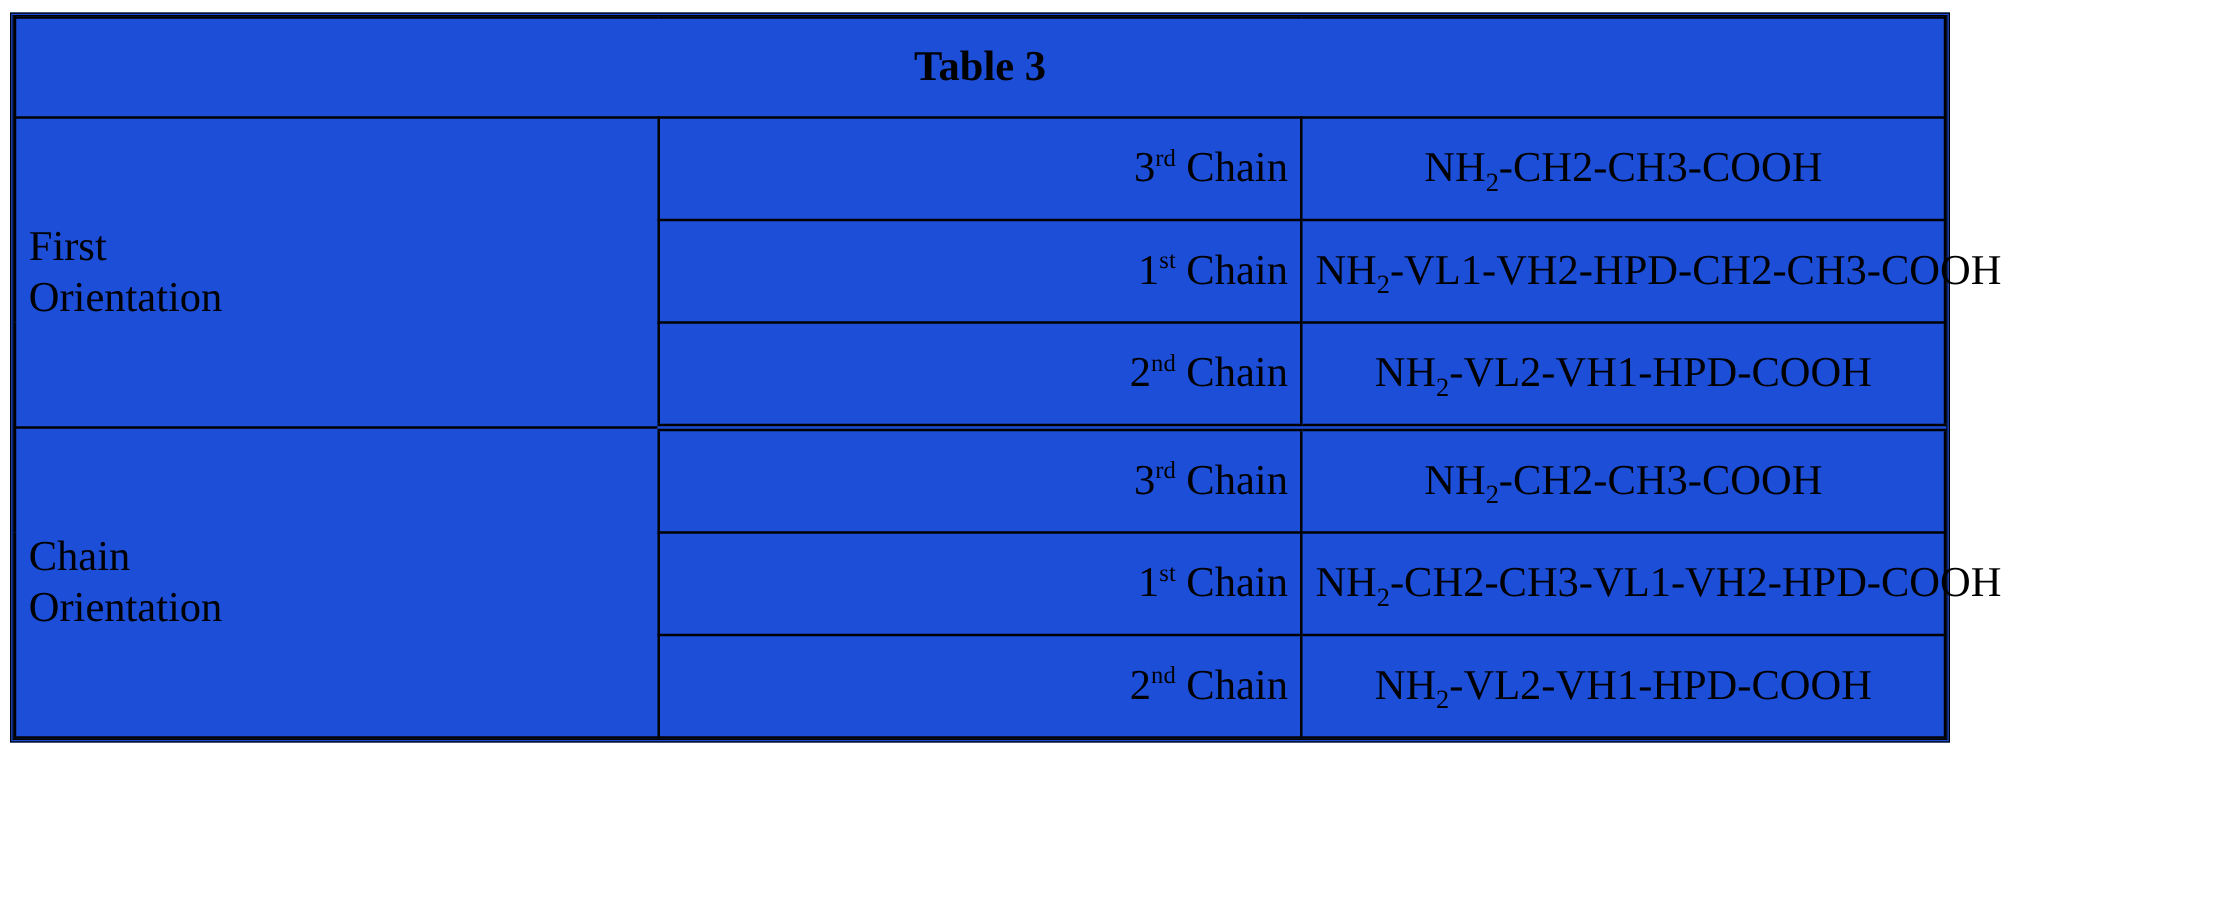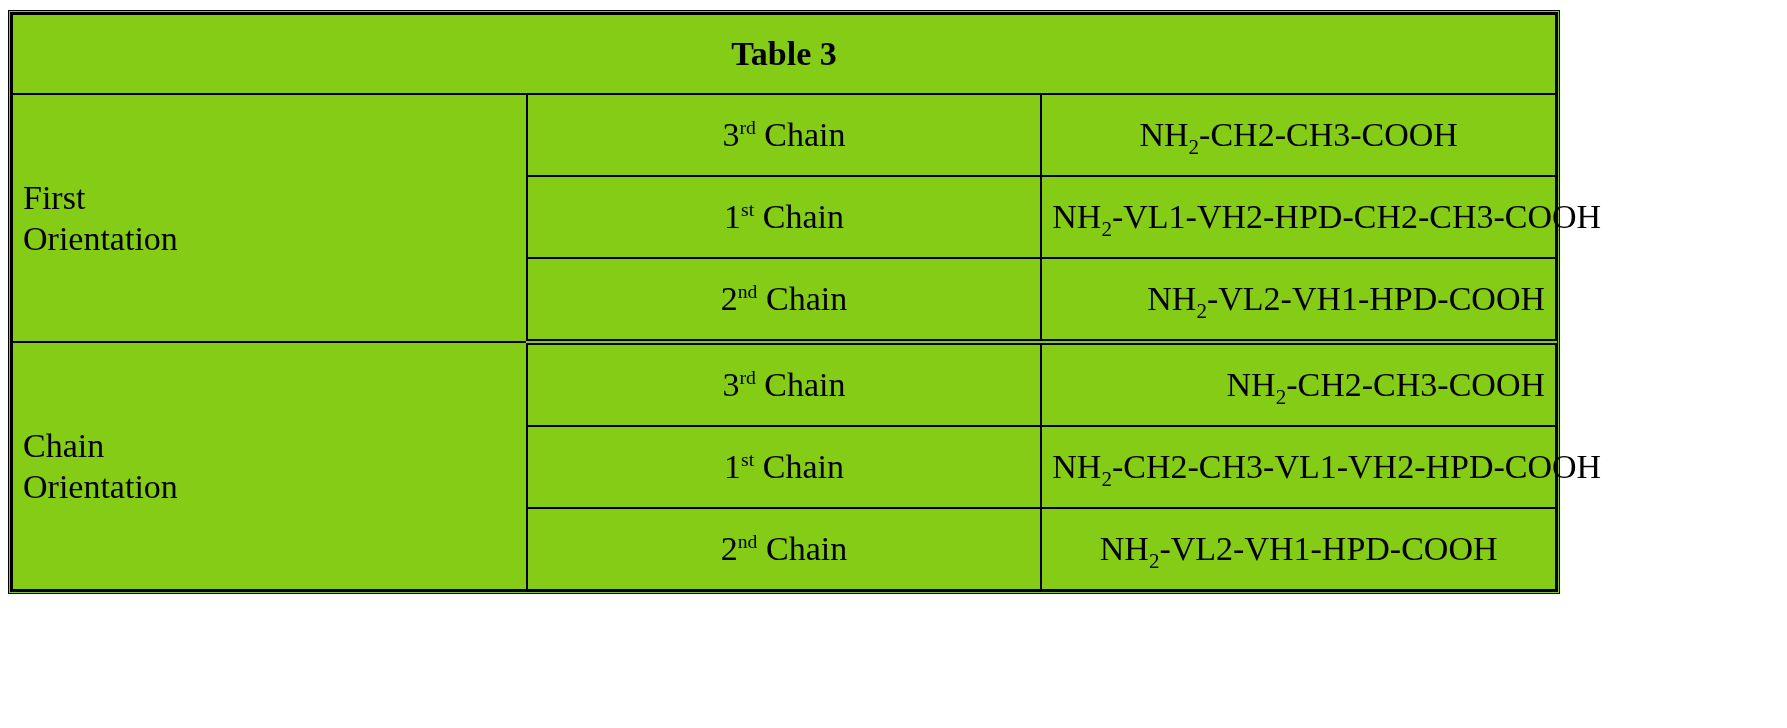--- a/index.html
+++ b/index.html
@@ -23,21 +23,21 @@
   }
 
   
   .table-wrap {
     position: absolute;
     left: 8px;
     top: 10px;
     width: 1552px;
     box-sizing: border-box;
     border: 3px double #000000;
-    background: #84cc16;
+    background: #1d4ed8;
   }
 
   table.t3 {
     border-collapse: collapse;
     width: 100%;
     table-layout: fixed;
   }
 
   table.t3 td {
     border: 2px solid #000000;
@@ -62,27 +62,27 @@
   td.orient {
     width: 362px;
     text-align: left;
     font-size: 35px;
     line-height: 1.28;
   }
 
   
   td.chain {
     width: 312px;
-    text-align: center;
+    text-align: right;
     font-size: 34px;
   }
 
   
   td.seq {
-    text-align: right;
+    text-align: center;
     font-size: 34px;
     white-space: nowrap;
   }
   td.seq.center {
     text-align: center;
   }
 
   
   tr.section-end > td {
     border-bottom: 6px double #000000;

